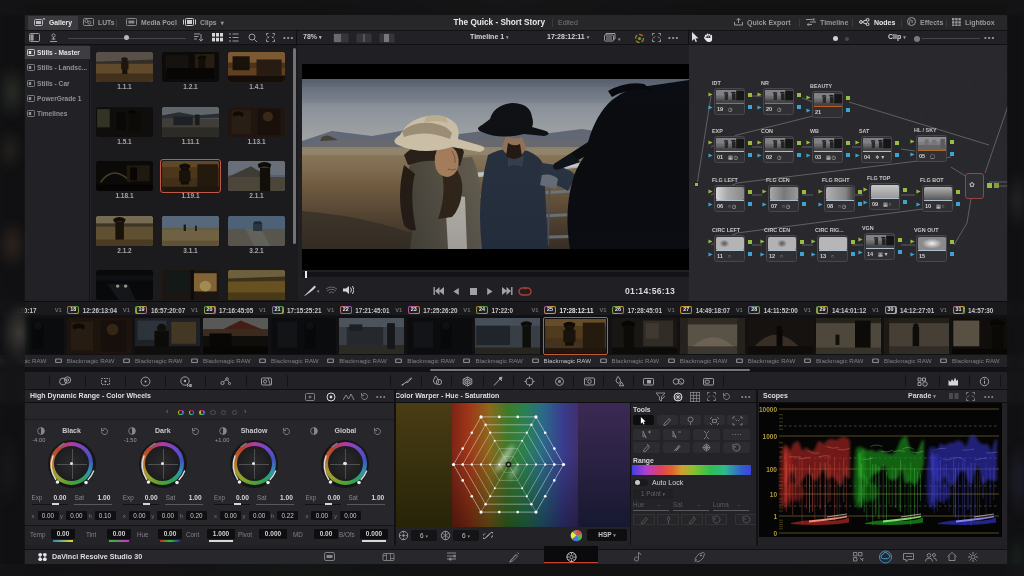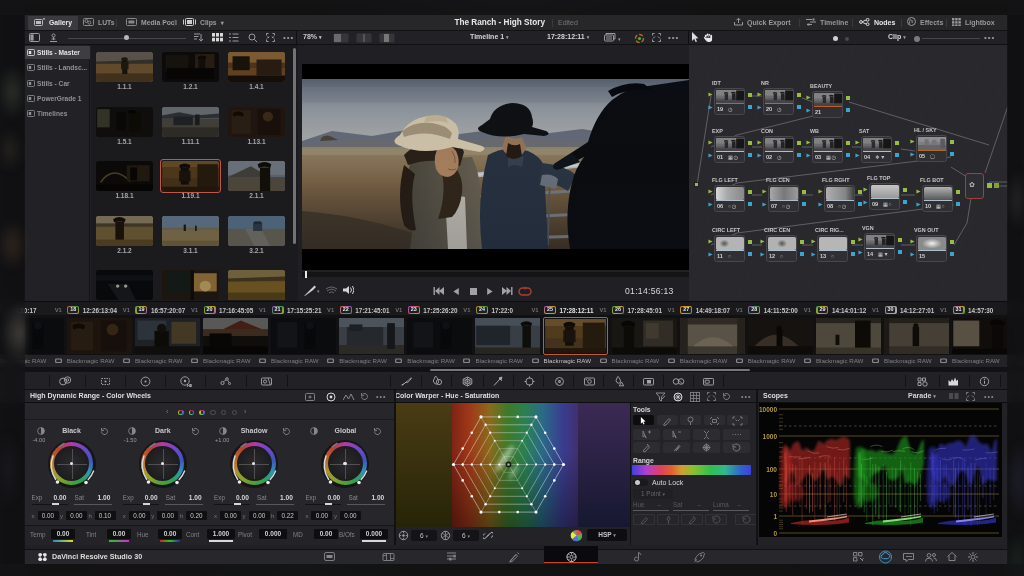--- a/index.html
+++ b/index.html
@@ -25,21 +25,21 @@
 <div class="a" style="left:120px;top:16px;width:62px;height:14px;color:#9b9b9d;font-size:6.8px;font-weight:bold;line-height:14px"><span style="display:inline-block;vertical-align:-1px;margin:0 4px 0 6px"><svg width="11" height="8" viewBox="0 0 11 8">
         <rect x="0.5" y="0.5" width="10" height="7" rx="1" fill="none" stroke="#888"></rect>
         <rect x="2.4" y="2.4" width="6" height="3.2" rx="0.5" fill="#888"></rect>
       </svg></span>Media Pool</div>
 <div class="a" style="left:174px;top:19px;width:1px;height:8px;background:#3a3a3e"></div>
 <div class="a" style="left:177px;top:16px;width:58px;height:14px;color:#9b9b9d;font-size:6.8px;font-weight:bold;line-height:14px"><span style="display:inline-block;vertical-align:-1px;margin:0 4px 0 6px"><svg width="13" height="8" viewBox="0 0 13 8">
         <rect x="2.5" y="0.5" width="8" height="7" rx="1" fill="none" stroke="#ccc"></rect>
         <path d="M0.5 1.5 v5 M12.5 1.5 v5" stroke="#ccc"></path>
         <rect x="4" y="2" width="5" height="4" fill="#ccc"></rect>
       </svg></span>Clips<span style="font-size:6px;margin-left:4px">▾</span></div>
-<div class="a" style="left:430px;top:15.5px;width:115px;height:14px;color:#e9e9e9;font-size:8.2px;font-weight:bold;line-height:14px;text-align:right">The Ranch - High Story</div>
+<div class="a" style="left:430px;top:15.5px;width:115px;height:14px;color:#e9e9e9;font-size:8.2px;font-weight:bold;line-height:14px;text-align:right">The Quick - Short Story</div>
 <div class="a" style="left:552px;top:19px;width:1px;height:8px;background:#3a3a3e"></div>
 <div class="a" style="left:558px;top:16px;width:40px;height:14px;color:#77777a;font-size:7px;line-height:14px">Edited</div>
 <div class="a" style="left:734px;top:16px;width:62px;height:14px;color:#98989a;font-size:7px;font-weight:bold;line-height:14px;text-align:left"><span style="display:inline-block;vertical-align:-1px;margin-right:4px"><svg width="9" height="8" viewBox="0 0 9 8">
         <path d="M0.5 4 v3 h8 v-3 M4.5 5 V0.5 M2.5 2 L4.5 0.5 L6.5 2" fill="none" stroke="#999"></path>
       </svg></span>Quick Export</div>
 <div class="a" style="left:799px;top:19px;width:1px;height:8px;background:#3a3a3e"></div>
 <div class="a" style="left:806px;top:16px;width:46px;height:14px;color:#98989a;font-size:7px;font-weight:bold;line-height:14px;text-align:left"><span style="display:inline-block;vertical-align:-1px;margin-right:4px"><svg width="10" height="8" viewBox="0 0 10 8">
         <path d="M0 1.5 h6 M4 4 h6 M1 6.5 h5" stroke="#999"></path>
         <rect x="6.5" y="0.5" width="2" height="2" fill="#999"></rect>
         <rect x="1.5" y="5.5" width="2" height="2" fill="#999"></rect>
@@ -449,21 +449,21 @@
     <path d="M1 0 L8 4.5 L1 9 Z" fill="#a2a2a4"></path>
   </svg>
 <svg class="a" style="left:501px;top:287px" width="12" height="8" viewBox="0 0 12 8">
     <path d="M10.8 0 v8 M1 0 L6 4 L1 8 Z M5.5 0 L10 4 L5.5 8 Z" fill="#a2a2a4" stroke="none"></path>
     <path d="M10.8 0 v8" stroke="#a2a2a4" stroke-width="1.4"></path>
   </svg>
 <svg class="a" style="left:518px;top:286px" width="14" height="10" viewBox="0 0 14 10">
     <rect x="1" y="2" width="12" height="7" rx="3.5" fill="none" stroke="#aa3c32" stroke-width="1.5"></rect>
     <path d="M6.5 0.5 L9.5 2 L6.5 3.8 Z" fill="#aa3c32"></path>
   </svg>
-<div class="a" style="left:625px;top:286px;width:62px;color:#d8d8da;font-size:8.6px;font-weight:normal;letter-spacing:0.3px">01:14:56:13</div>
+<div class="a" style="left:625px;top:286px;width:62px;color:#d8d8da;font-size:8.6px;font-weight:bold;letter-spacing:0.3px">01:14:56:13</div>
 <div class="a" style="left:689px;top:45px;width:319px;height:256px;background:#29292d;background-image:repeating-linear-gradient(115deg,#2b2b2e 0 1px,transparent 1px 30px)"></div>
 <svg class="a" style="left:689px;top:45px" width="319" height="256" viewBox="0 0 319 256">
 <g stroke="#85858a" stroke-width="0.7" fill="none" opacity="0.85">
 <path d="M8 140 L22 51"></path>
 <path d="M63 51 L73 51"></path>
       <path d="M113 53 L124 57"></path>
 <path d="M128 70 L48 90 L22 102"></path>
 <path d="M160 57 L300 100"></path>
 <path d="M63 102 L73 102"></path>
       <path d="M113 102 L124 102"></path>

